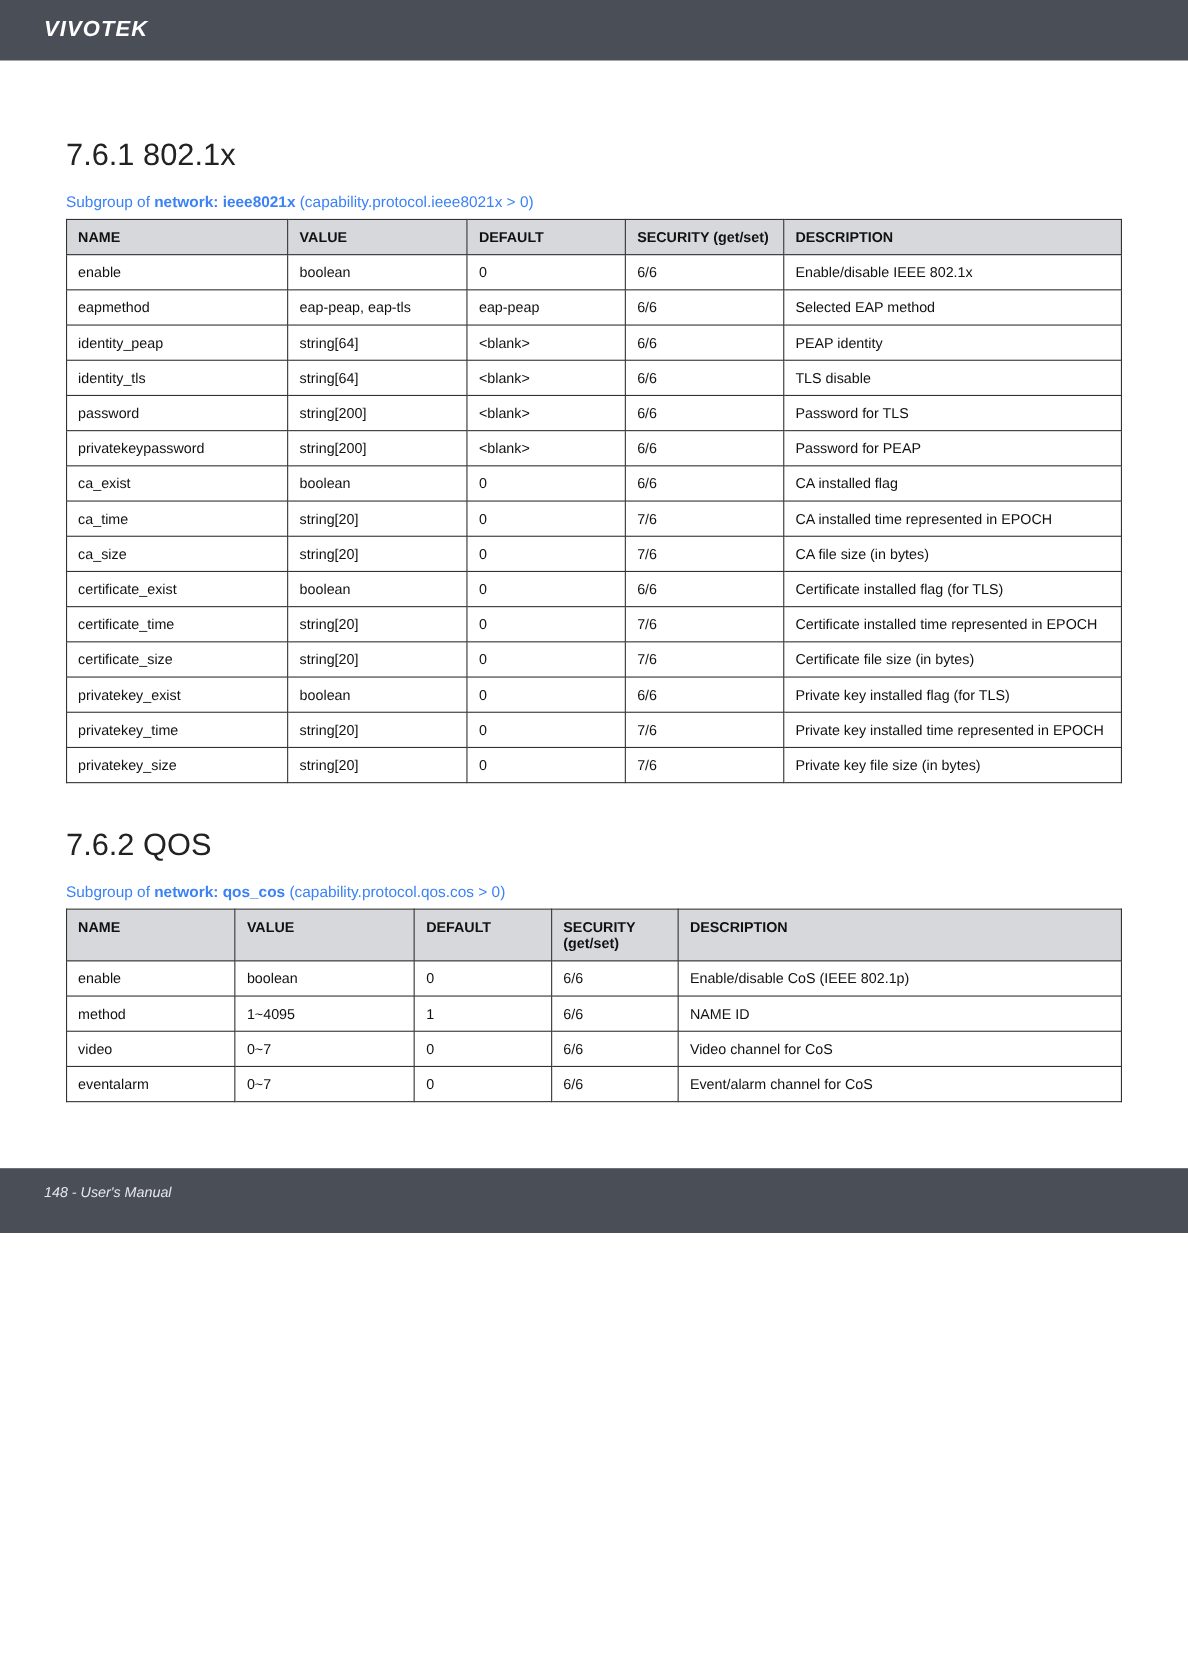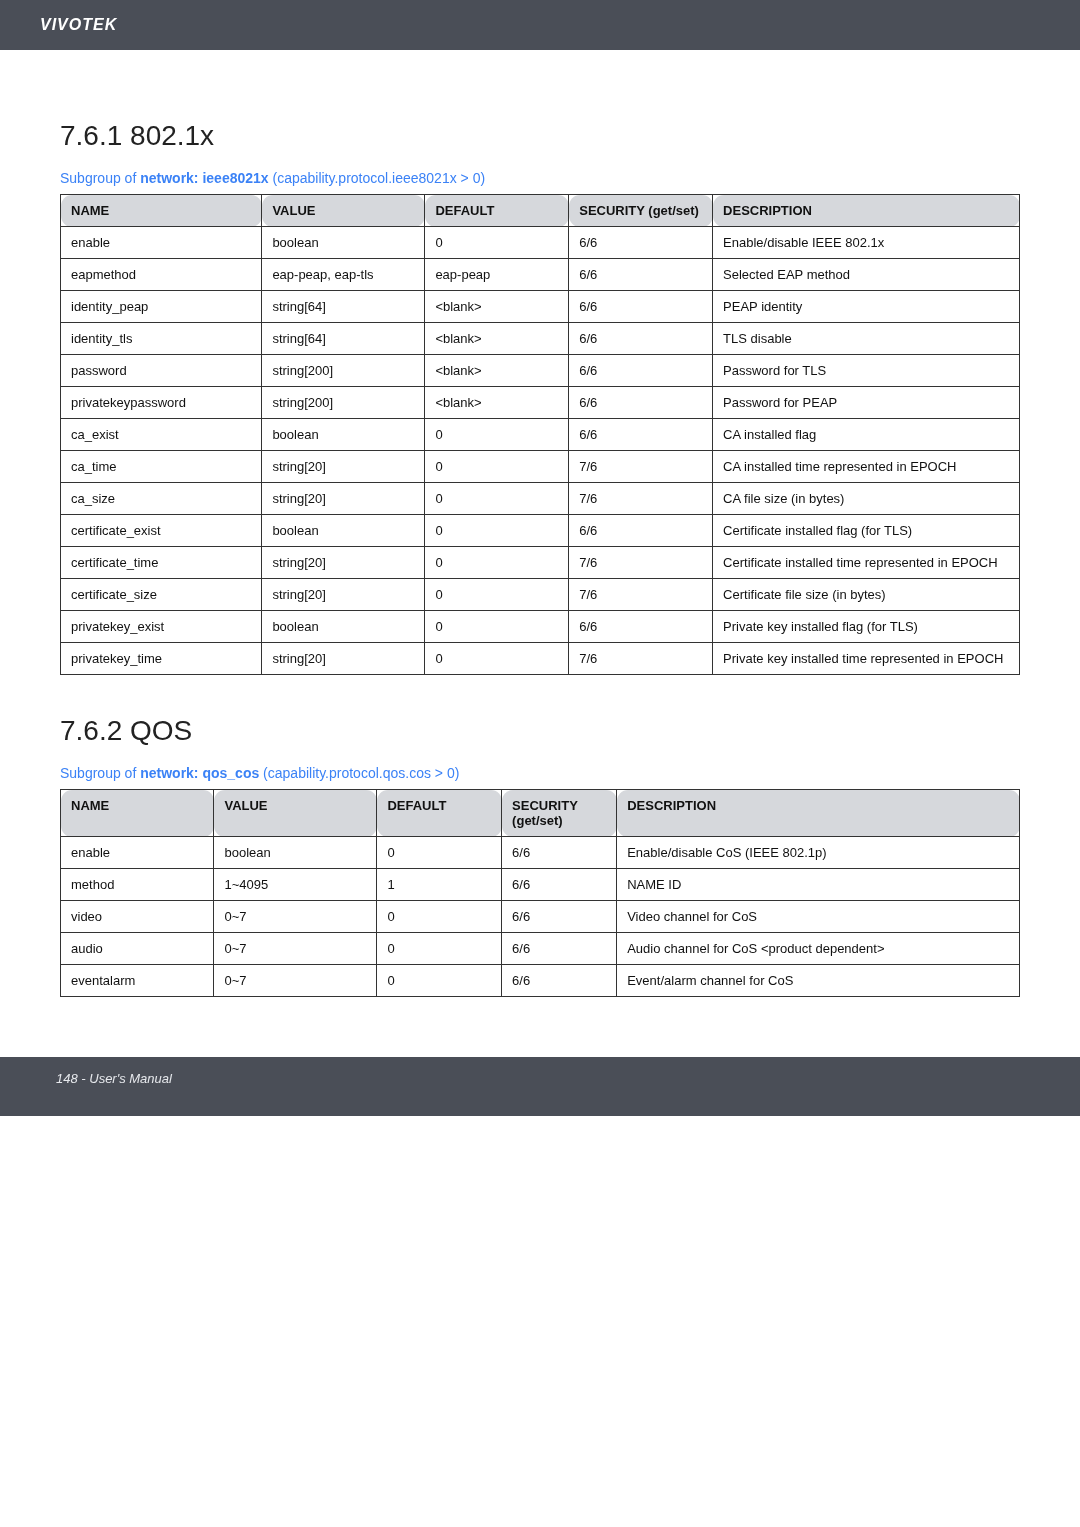--- a/index.html
+++ b/index.html
@@ -7,21 +7,21 @@
     font-family: Arial, Helvetica, sans-serif;
     background: #fff;
     width: 1080px;
     margin: 0 auto;
     padding: 0;
   }
   .header-bar {
     background: #4a4e57;
     color: #fff;
     padding: 16px 40px;
-    font-size: 16px;
+    font-size: 20px;
     font-weight: bold;
     font-style: italic;
     letter-spacing: 1px;
   }
   .content {
     padding: 60px 60px 20px 60px;
   }
   .section-heading {
     font-size: 28px;
     font-weight: normal;
@@ -46,36 +46,35 @@
   }
   table.param-table th, table.param-table td {
     border: 1px solid #333;
     padding: 8px 10px;
     text-align: left;
     vertical-align: top;
   }
   table.param-table th {
     background: #d6d8dc;
     font-weight: bold;
-    border-radius: 11px;
   }
   .col-name   { width: 21%; }
   .col-value  { width: 17%; }
   .col-def    { width: 15%; }
   .col-sec    { width: 15%; }
   .col-desc   { width: 32%; }
   .qos .col-name  { width: 16%; }
   .qos .col-value { width: 17%; }
   .qos .col-def   { width: 13%; }
   .qos .col-sec   { width: 12%; }
   .qos .col-desc  { width: 42%; }
   .footer {
     background: #4a4e57;
     color: #e6e8ec;
-    padding: 14px 40px 30px 56px;
+    padding: 14px 40px 30px 40px;
     font-size: 13px;
     font-style: italic;
   }
 </style>
 </head>
 <body>
 
 <div class="header-bar">
   <span>VIVOTEK</span>
 </div>
@@ -199,20 +198,27 @@
           <td>6/6</td>
           <td>Private key installed flag (for TLS)</td>
         </tr>
         <tr>
           <td>privatekey_time</td>
           <td>string[20]</td>
           <td>0</td>
           <td>7/6</td>
           <td>Private key installed time represented in EPOCH</td>
         </tr>
+        <tr>
+          <td>privatekey_size</td>
+          <td>string[20]</td>
+          <td>0</td>
+          <td>7/6</td>
+          <td>Private key file size (in bytes)</td>
+        </tr>
       </tbody>
   </table>
 
   <h2 class="section-heading">7.6.2 QOS</h2>
 
   <p class="subgroup-label">
     <span>Subgroup of</span>
     <span class="sg-name">network: qos_cos</span>
     <span>(capability.protocol.qos.cos &gt; 0)</span>
   </p>
@@ -250,27 +256,20 @@
           <td>NAME ID</td>
         </tr>
         <tr>
           <td>video</td>
           <td>0~7</td>
           <td>0</td>
           <td>6/6</td>
           <td>Video channel for CoS</td>
         </tr>
         <tr>
-          <td>audio</td>
-          <td>0~7</td>
-          <td>0</td>
-          <td>6/6</td>
-          <td>Audio channel for CoS &lt;product dependent&gt;</td>
-        </tr>
-        <tr>
           <td>eventalarm</td>
           <td>0~7</td>
           <td>0</td>
           <td>6/6</td>
           <td>Event/alarm channel for CoS</td>
         </tr>
       </tbody>
   </table>
 
 </div>

